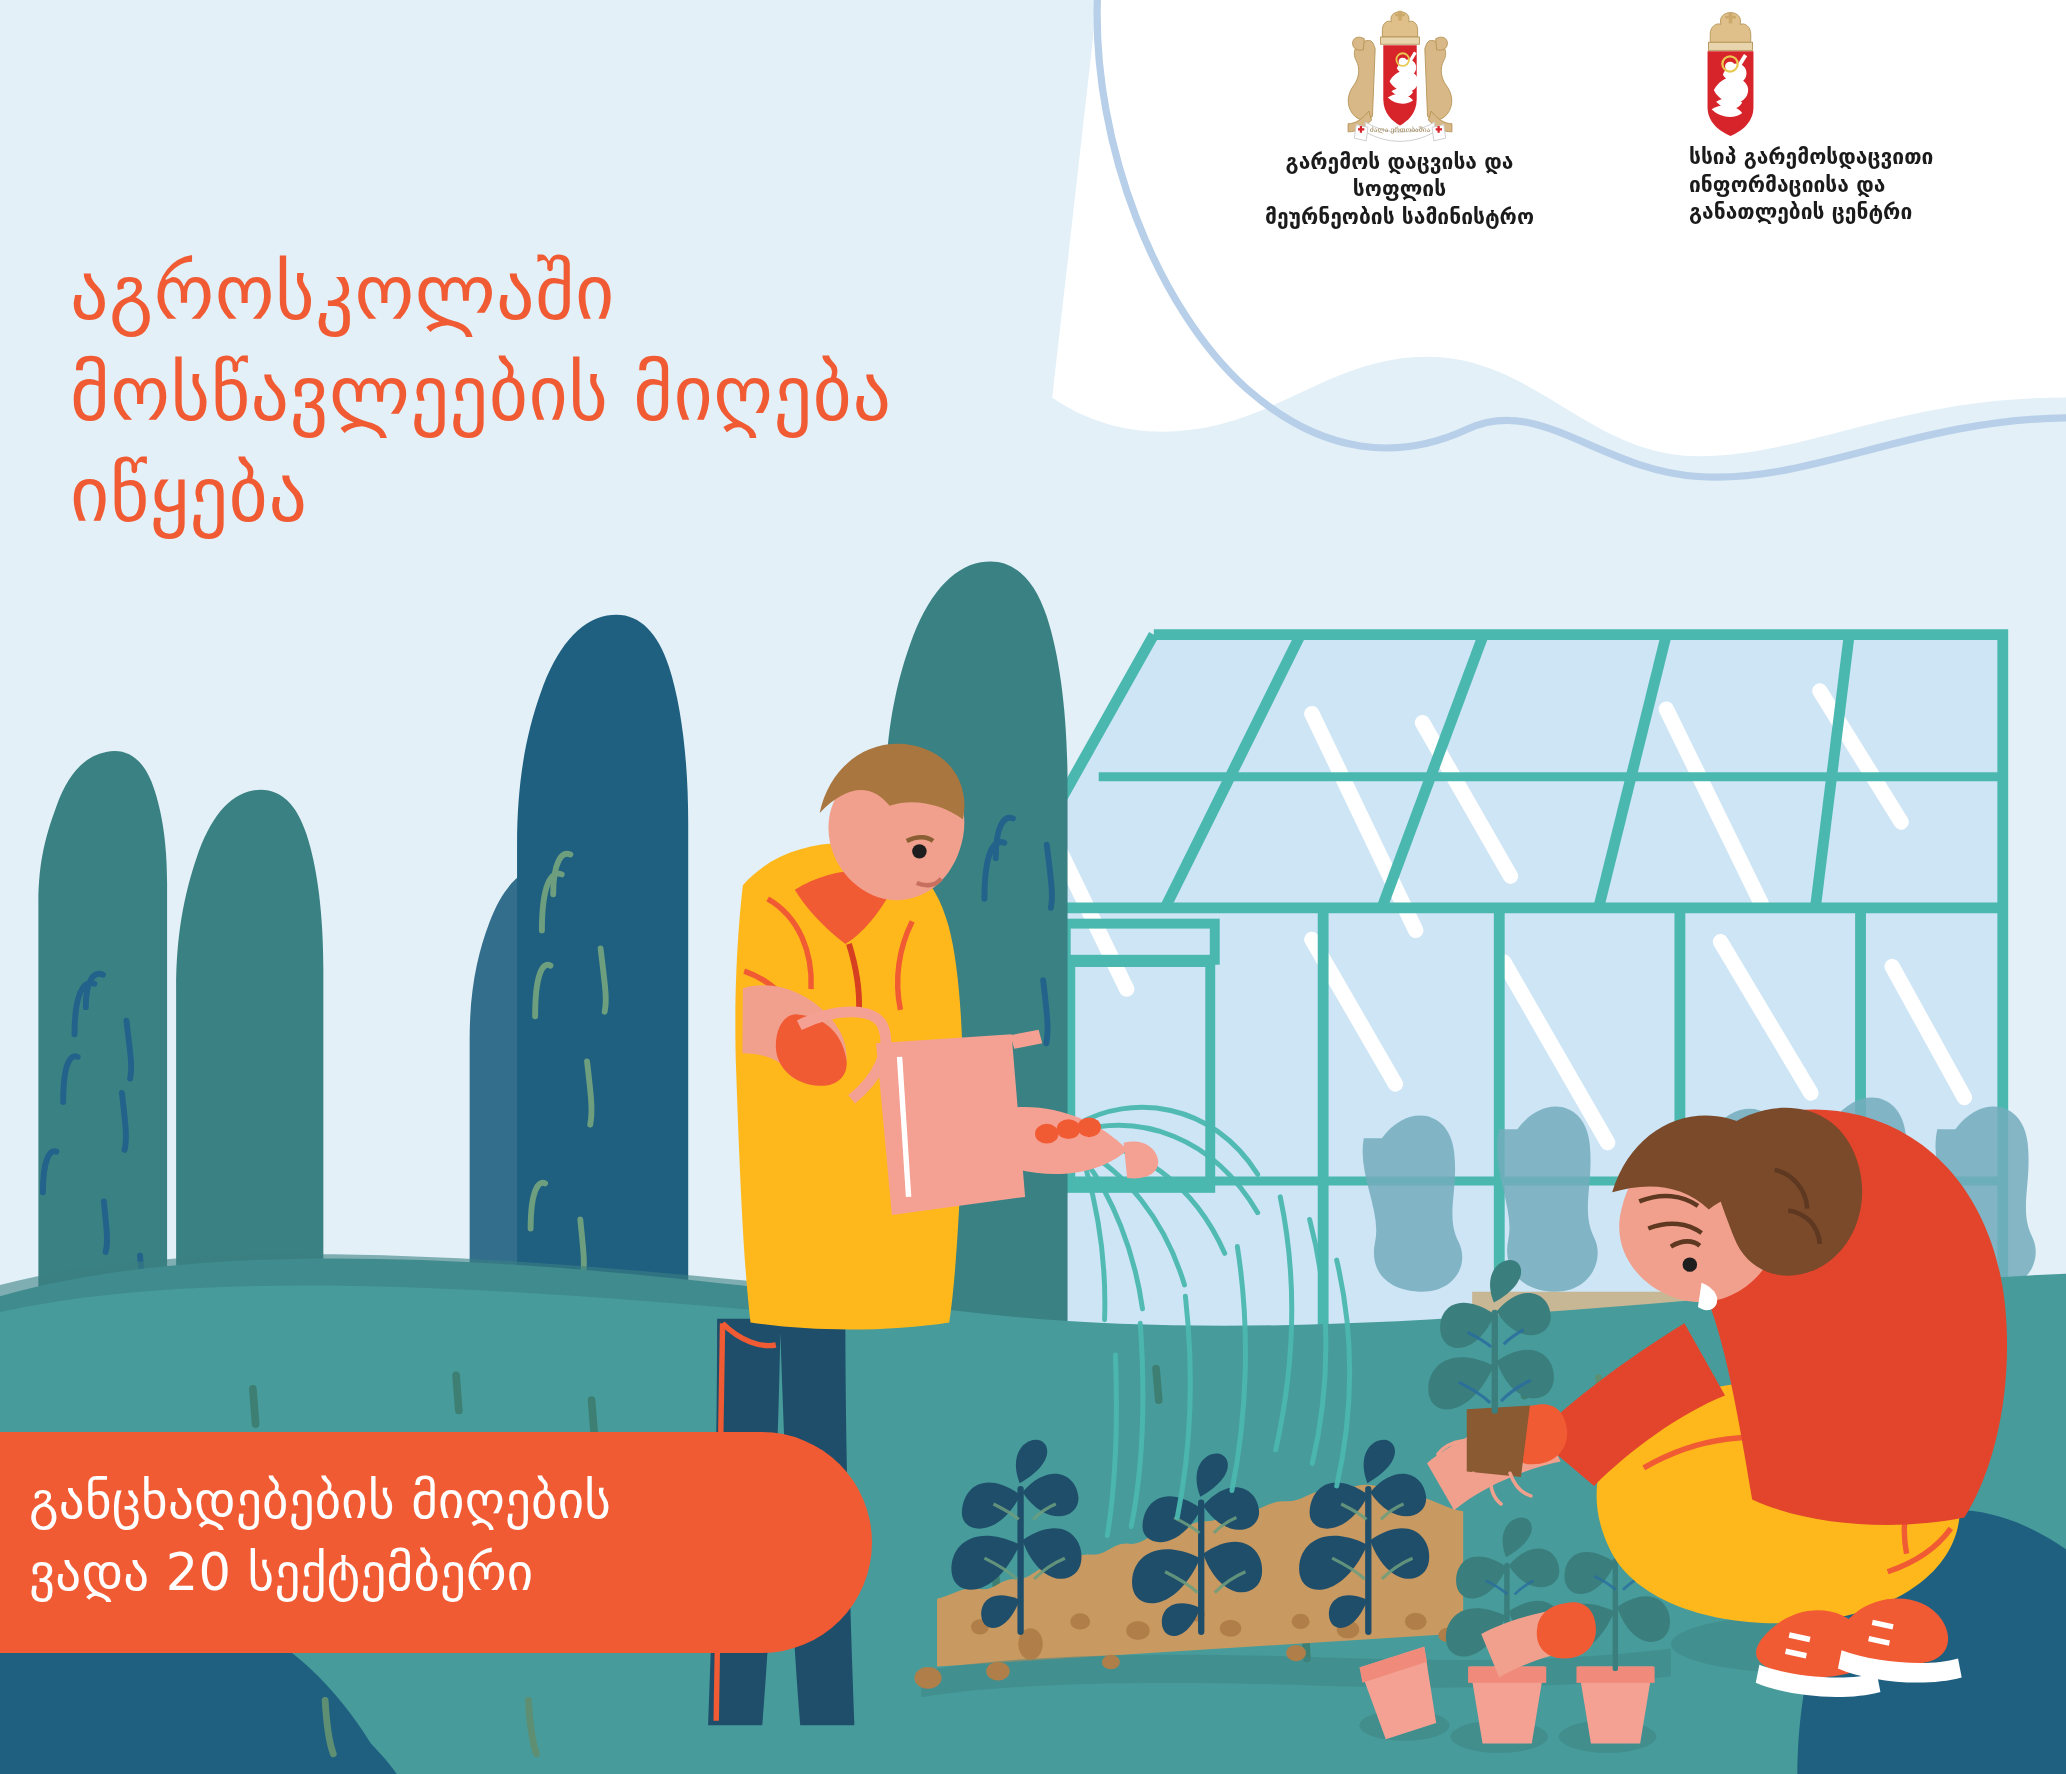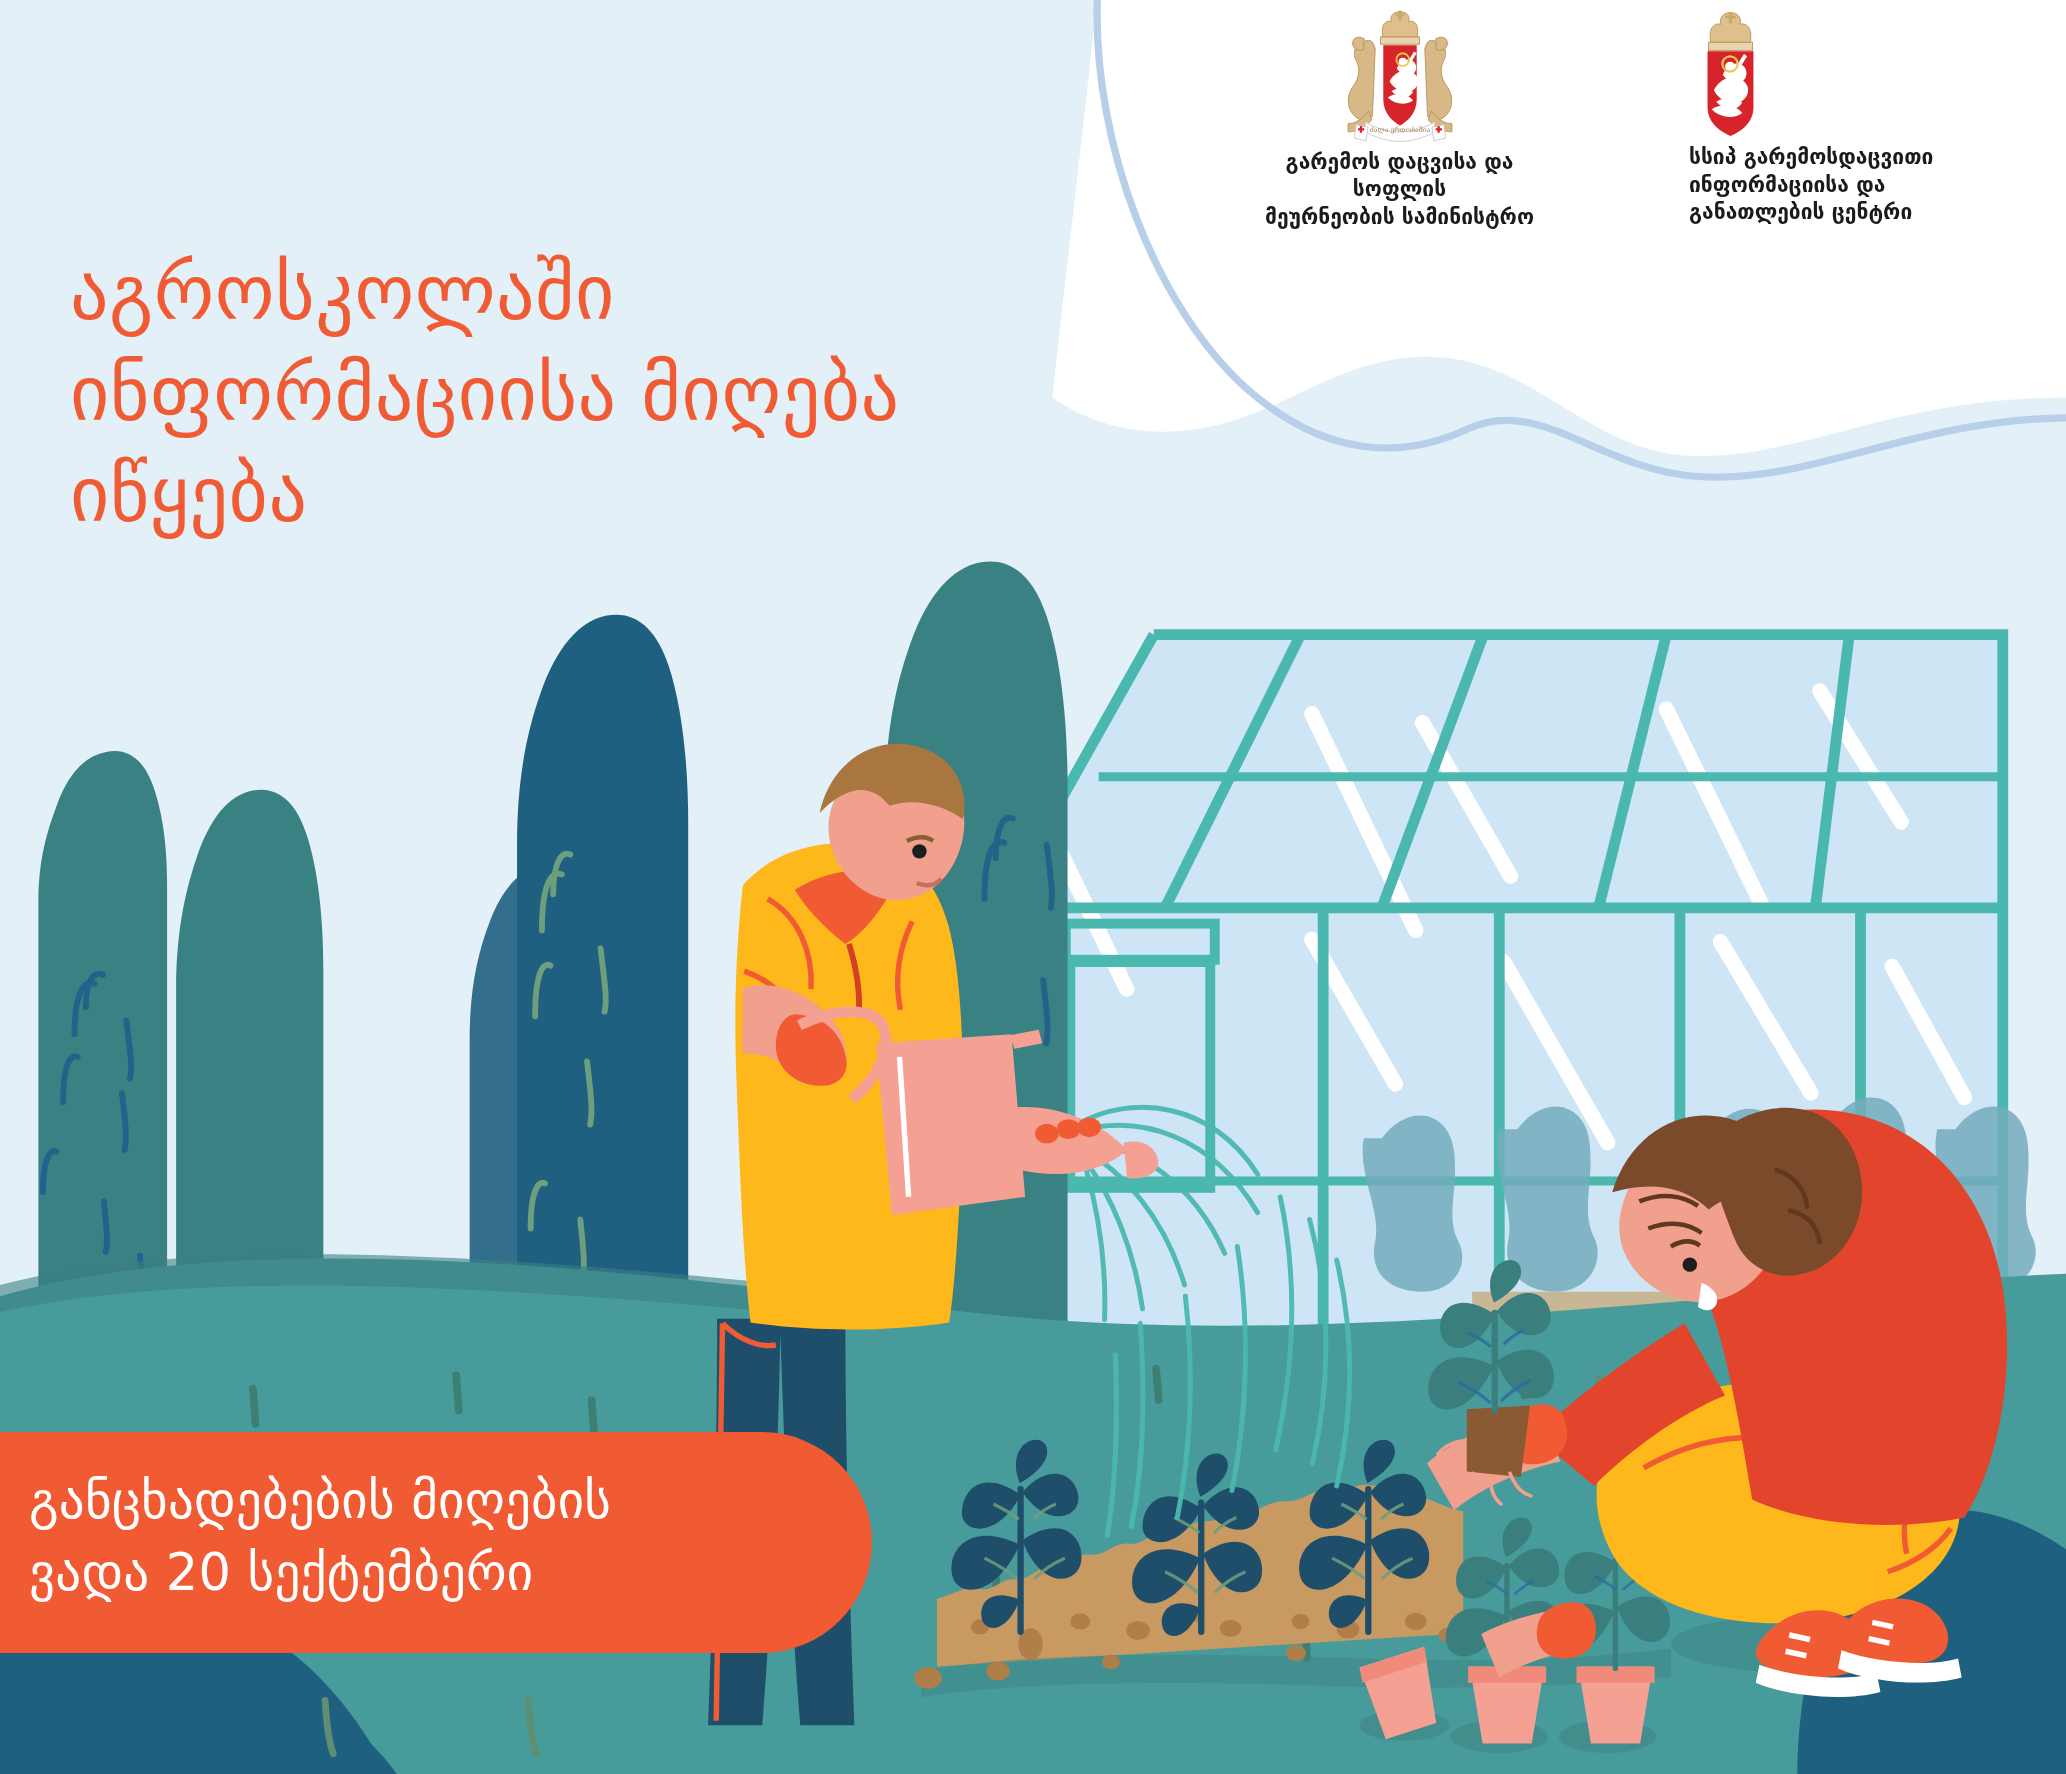--- a/index.html
+++ b/index.html
@@ -559,21 +559,21 @@
         <rect x="214" y="264" width="14" height="5" fill="#D7232A"></rect>
         <rect x="218" y="259" width="5" height="15" fill="#D7232A"></rect>
         <text x="135" y="272" font-size="15" fill="#9A8252" text-anchor="middle" font-family="'DejaVu Serif',serif">ძალა ერთობაშია</text>
       </g>
     </svg>
     <div class="logo-caption">გარემოს დაცვისა და სოფლის
 მეურნეობის სამინისტრო</div>
   </div>
 
   <div id="headline">აგროსკოლაში
-ინფორმაციისა მიღება
+მოსწავლეების მიღება
 იწყება</div>
 
   <div id="banner">
     <div class="banner-text">განცხადებების მიღების
 ვადა 20 სექტემბერი</div>
   </div>
 
 </div>
 
 

